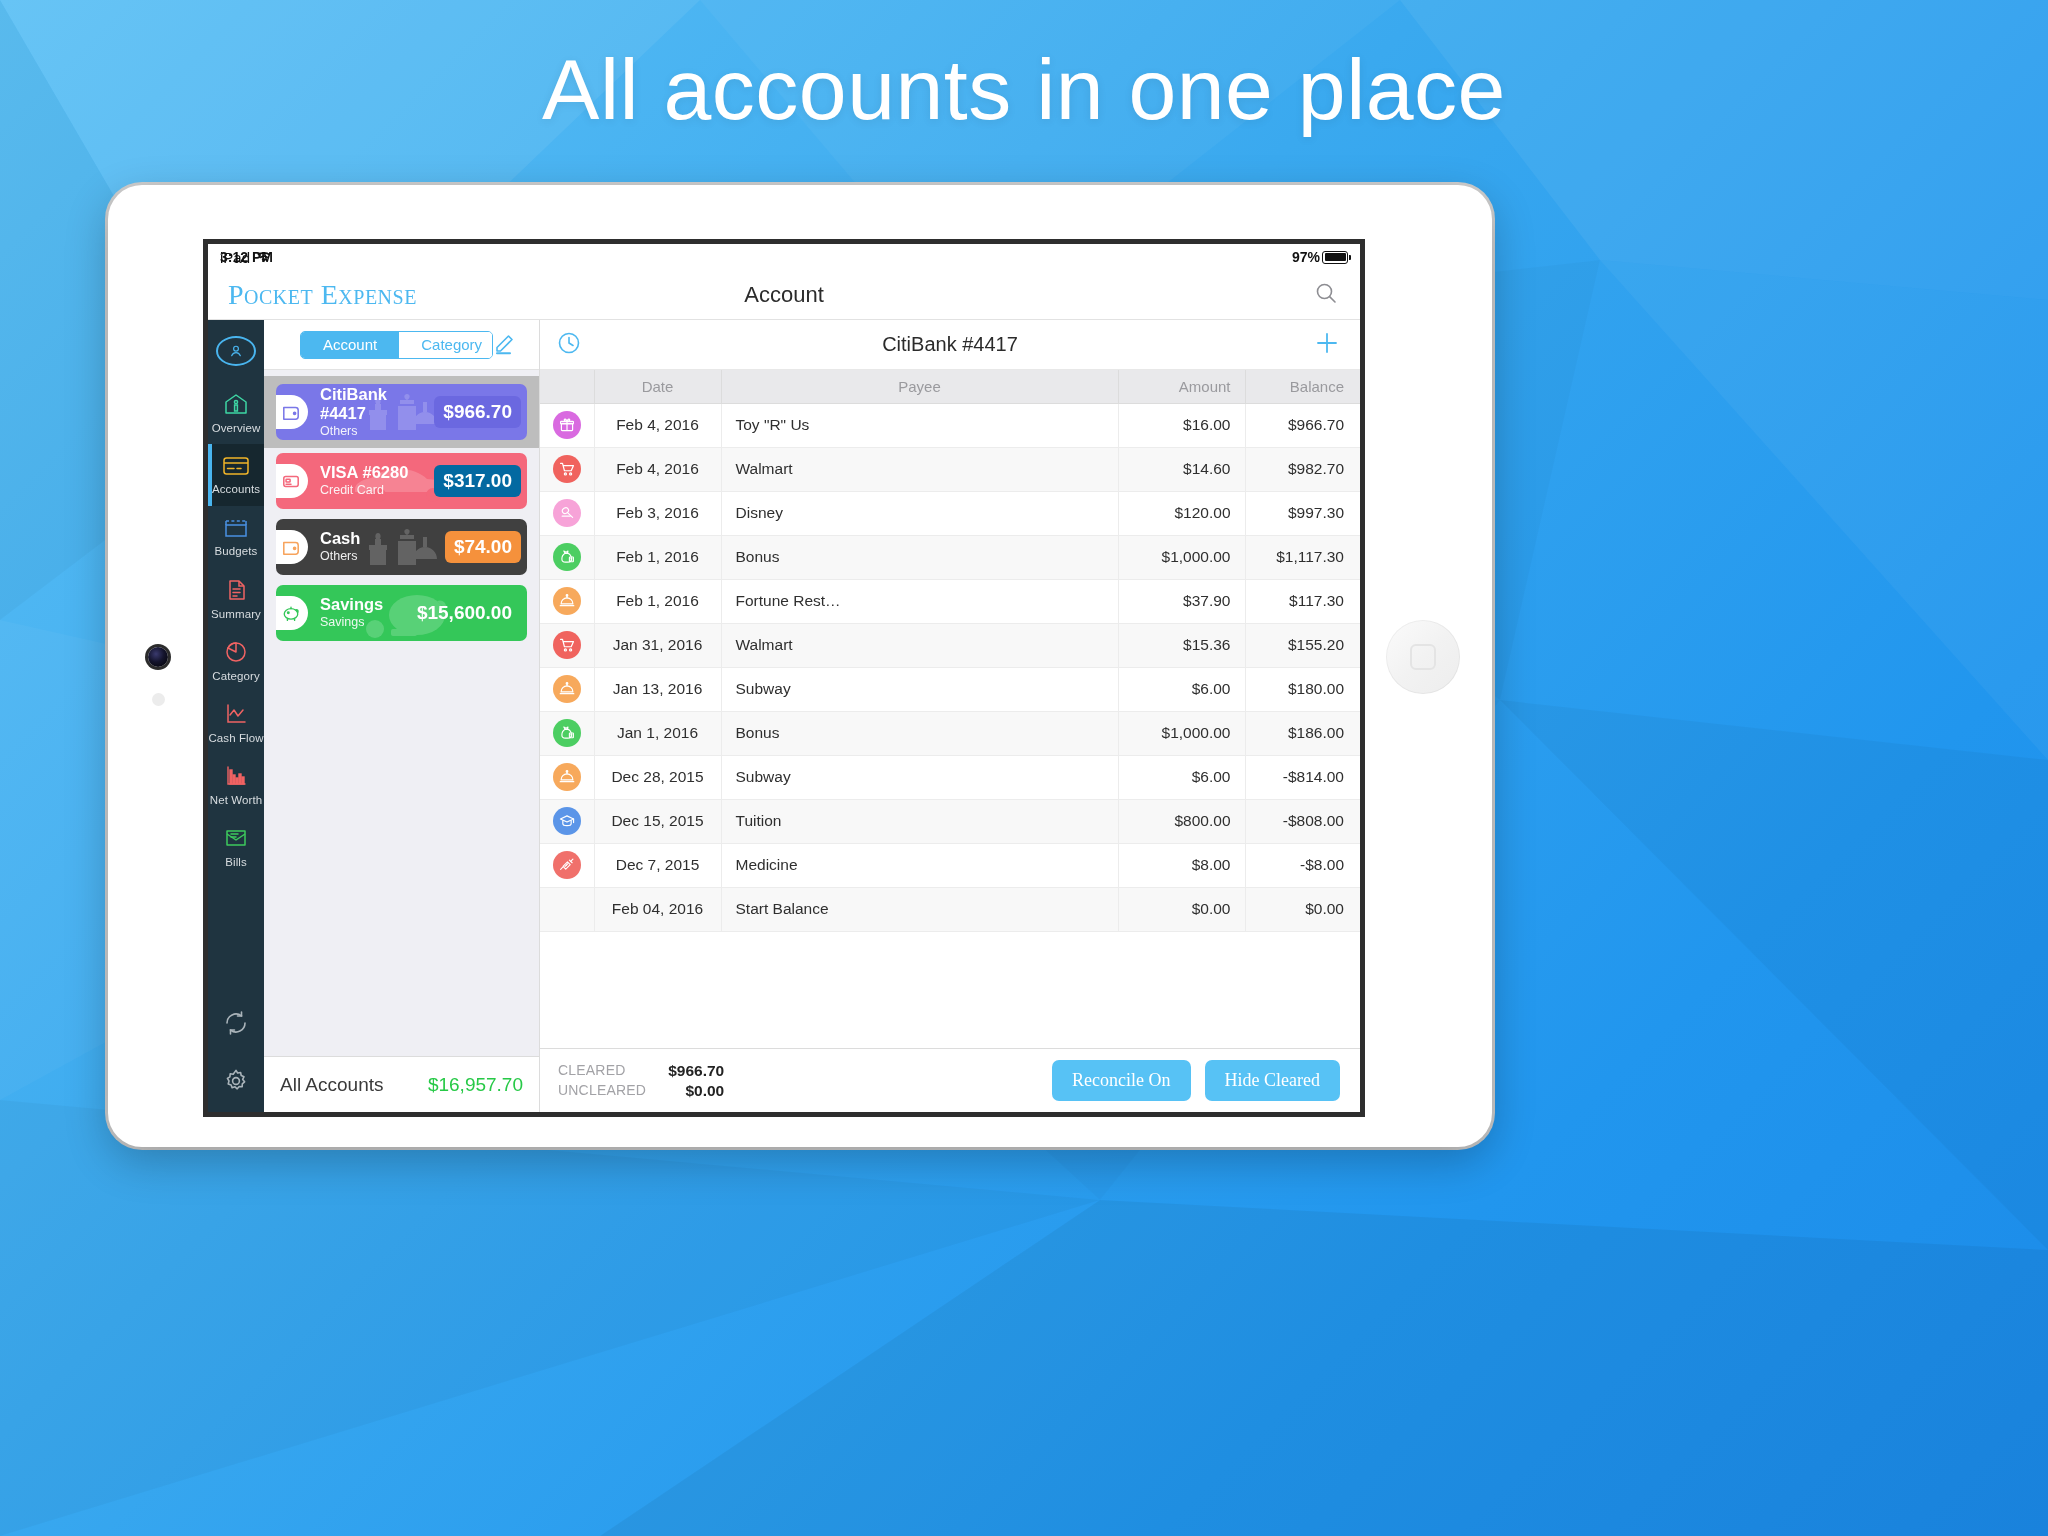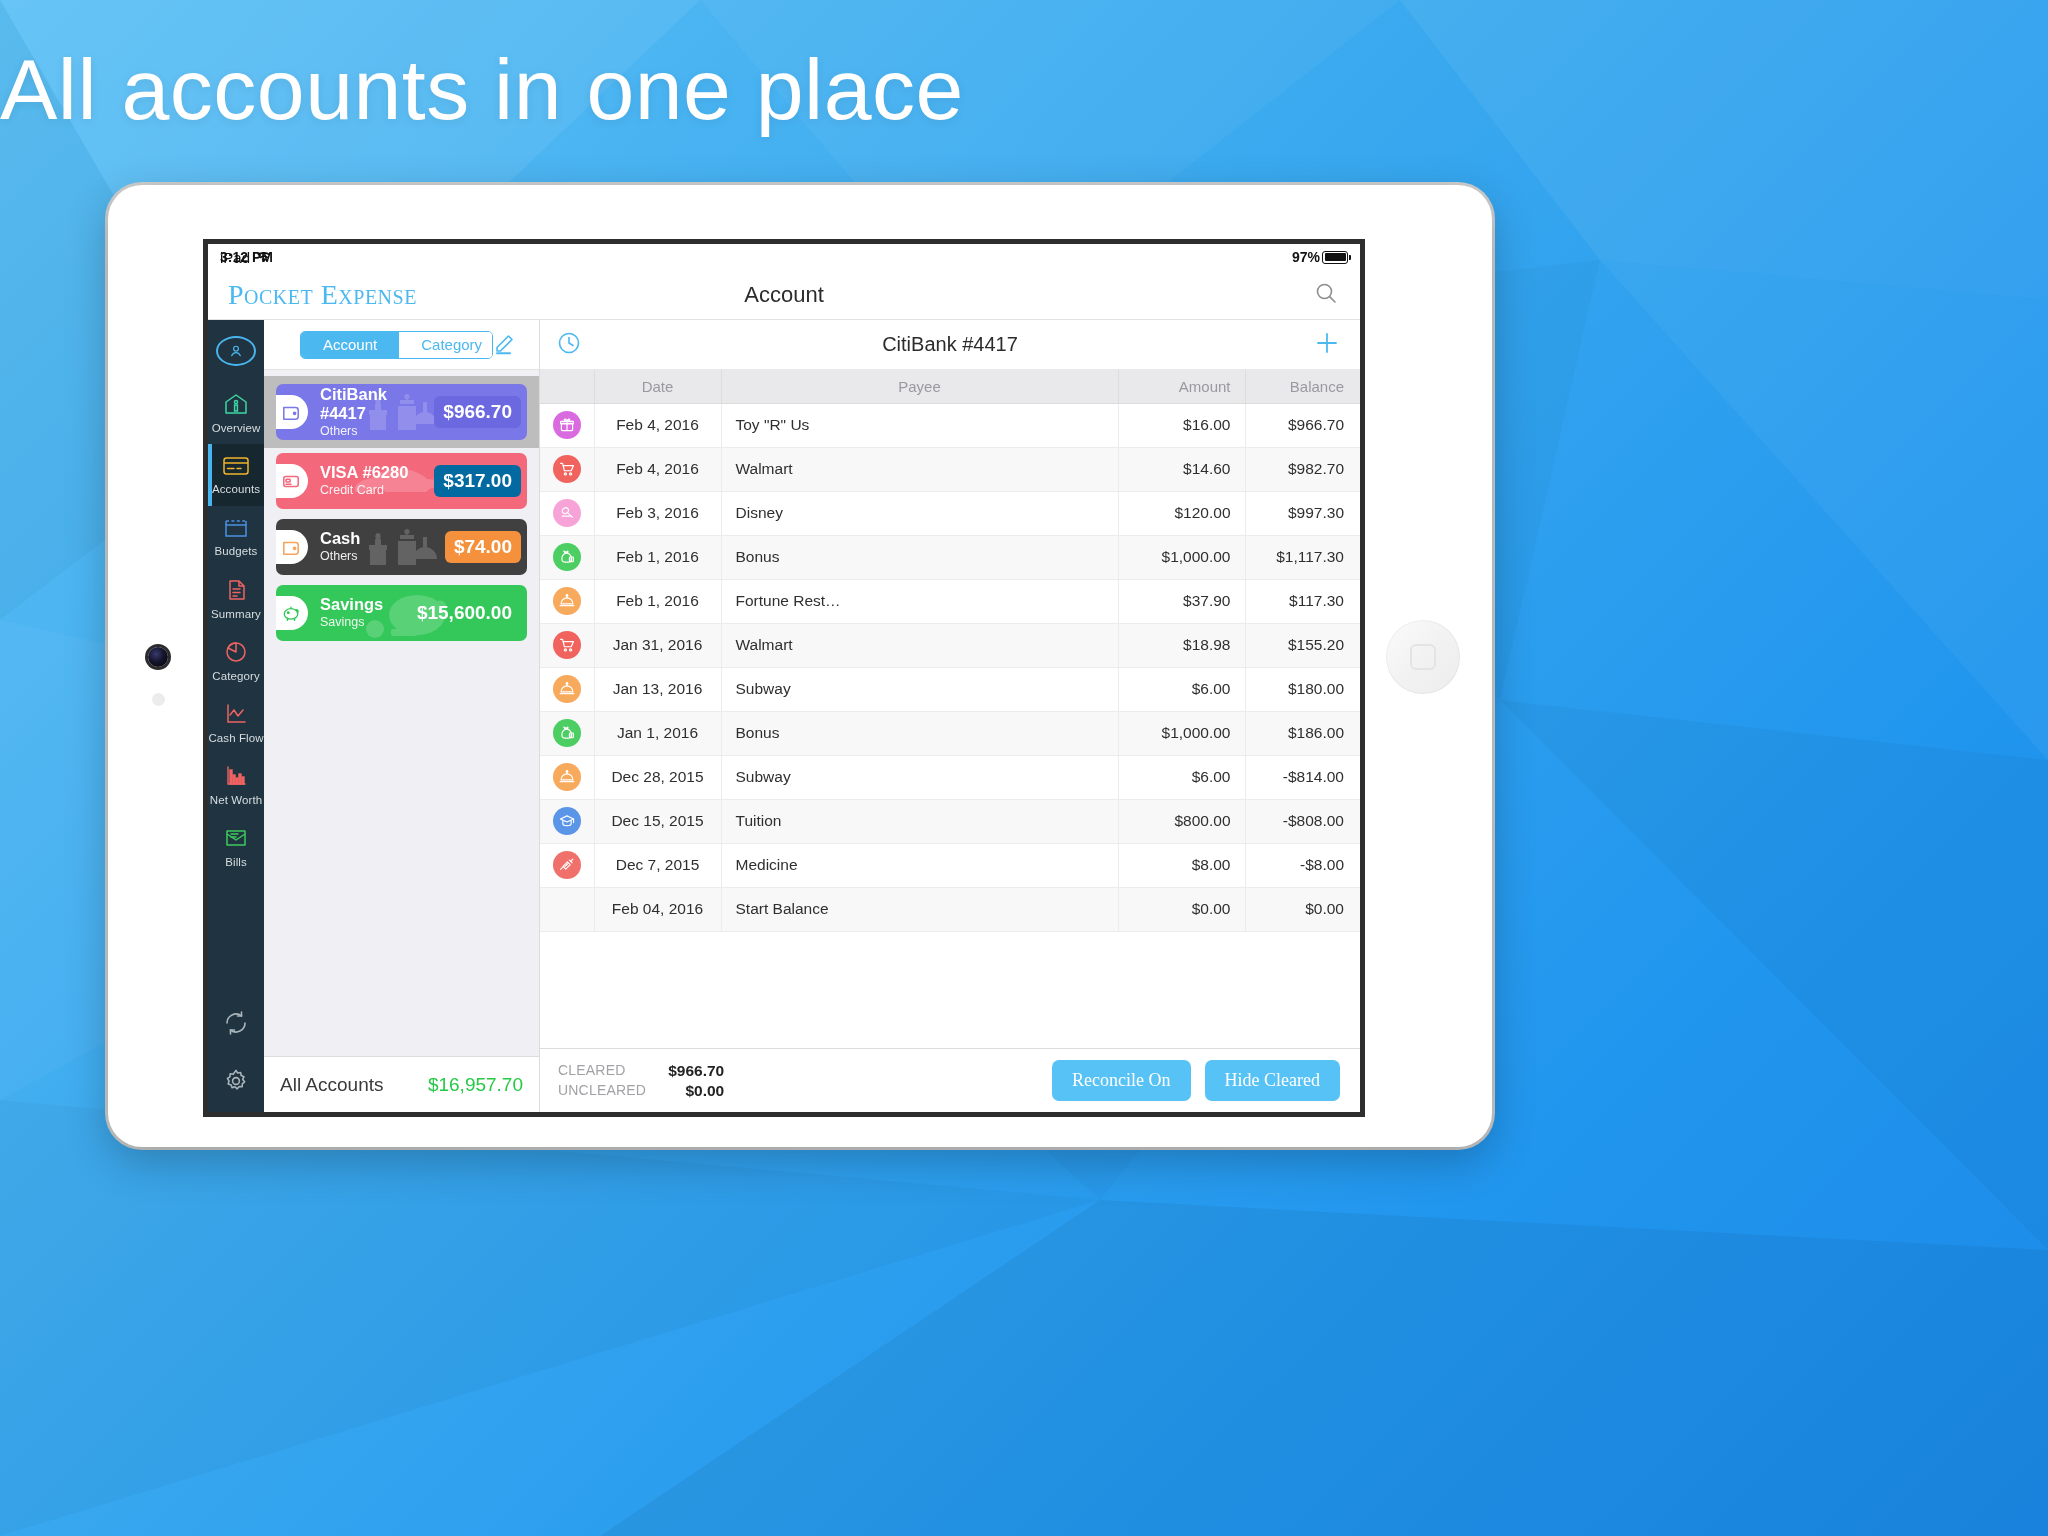--- a/index.html
+++ b/index.html
@@ -14,20 +14,21 @@
   #bg {
     position: absolute; inset: 0;
     background: linear-gradient(135deg, #5cc0f5 0%, #3aa9ef 40%, #2196ee 75%, #1b8ae8 100%);
     overflow: hidden;
   }
   #bg svg { position: absolute; inset: 0; width: 2048px; height: 1536px; }
 
   
   #headline {
     position: absolute; top: 40px; left: 0; width: 2048px;
+    text-align: center;
     color: #ffffff;
     font-size: 86px;
     font-weight: 400;
     letter-spacing: 0.5px;
     text-shadow: 0 2px 10px rgba(0,0,0,.08);
   }
 
   
   #ipad {
     position: absolute;
@@ -627,21 +628,21 @@
               <tr>
                 <td class="c-icon"><span class="dot" style="background: rgb(240, 99, 94);">
                     <svg width="16" height="16" viewBox="0 0 20 20" fill="none" stroke="#fff" stroke-width="1.5">
                       <path d="M2 3h2.4l2.4 9.2h8.4L18 5.8H5.4" stroke-linecap="round" stroke-linejoin="round"></path>
                       <circle cx="8" cy="16.2" r="1.3"></circle>
                       <circle cx="14.5" cy="16.2" r="1.3"></circle>
                     </svg>
                   </span></td>
                 <td class="c-date">Jan 31, 2016</td>
                 <td class="c-payee">Walmart</td>
-                <td class="c-amount neg">$18.98</td>
+                <td class="c-amount neg">$15.36</td>
                 <td class="c-balance">$155.20</td>
               </tr>
               <tr>
                 <td class="c-icon"><span class="dot" style="background: rgb(247, 169, 92);">
                     <svg width="16" height="16" viewBox="0 0 20 20" fill="none" stroke="#fff" stroke-width="1.5">
                       <path d="M2.6 13.6c0-4.1 3.3-7.4 7.4-7.4s7.4 3.3 7.4 7.4H2.6z" stroke-linejoin="round"></path>
                       <line x1="1.5" y1="15.8" x2="18.5" y2="15.8" stroke-linecap="round"></line>
                       <line x1="10" y1="4" x2="10" y2="6.2" stroke-linecap="round"></line>
                       <circle cx="10" cy="3" r="1"></circle>
                     </svg>

